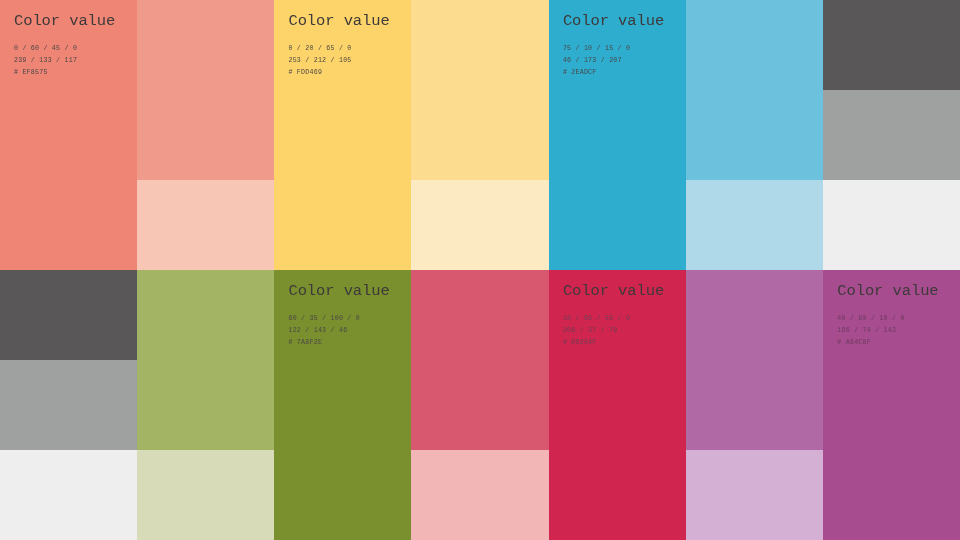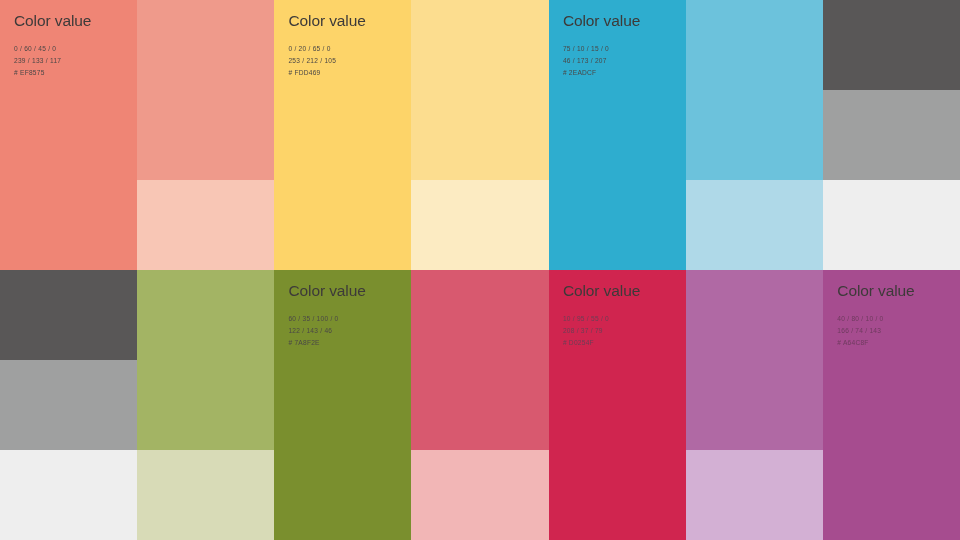--- a/index.html
+++ b/index.html
@@ -5,21 +5,21 @@
   * { margin:0; padding:0; box-sizing:border-box; }
   html, body {
     width:960px; height:540px;
     font-family:"Liberation Sans", sans-serif;
     background:#ffffff; overflow:hidden;
   }
   .palette-board {
     width:960px; height:540px;
     display:flex; flex-direction:column;
   }
-  .palette-row { display:flex; width:100%; height:270px; }
+  .palette-row { display:flex; width:100%; height:270px;font-family:Liberation Mono, monospace; }
 
   
   .col { height:100%; position:relative; }
   .col-main { width:137px; }
   .col-tint { width:138px; }
   .col-gray { width:137px; }
 
   
   .stack { width:100%; height:100%; display:flex; flex-direction:column; }
   .band { width:100%; }

